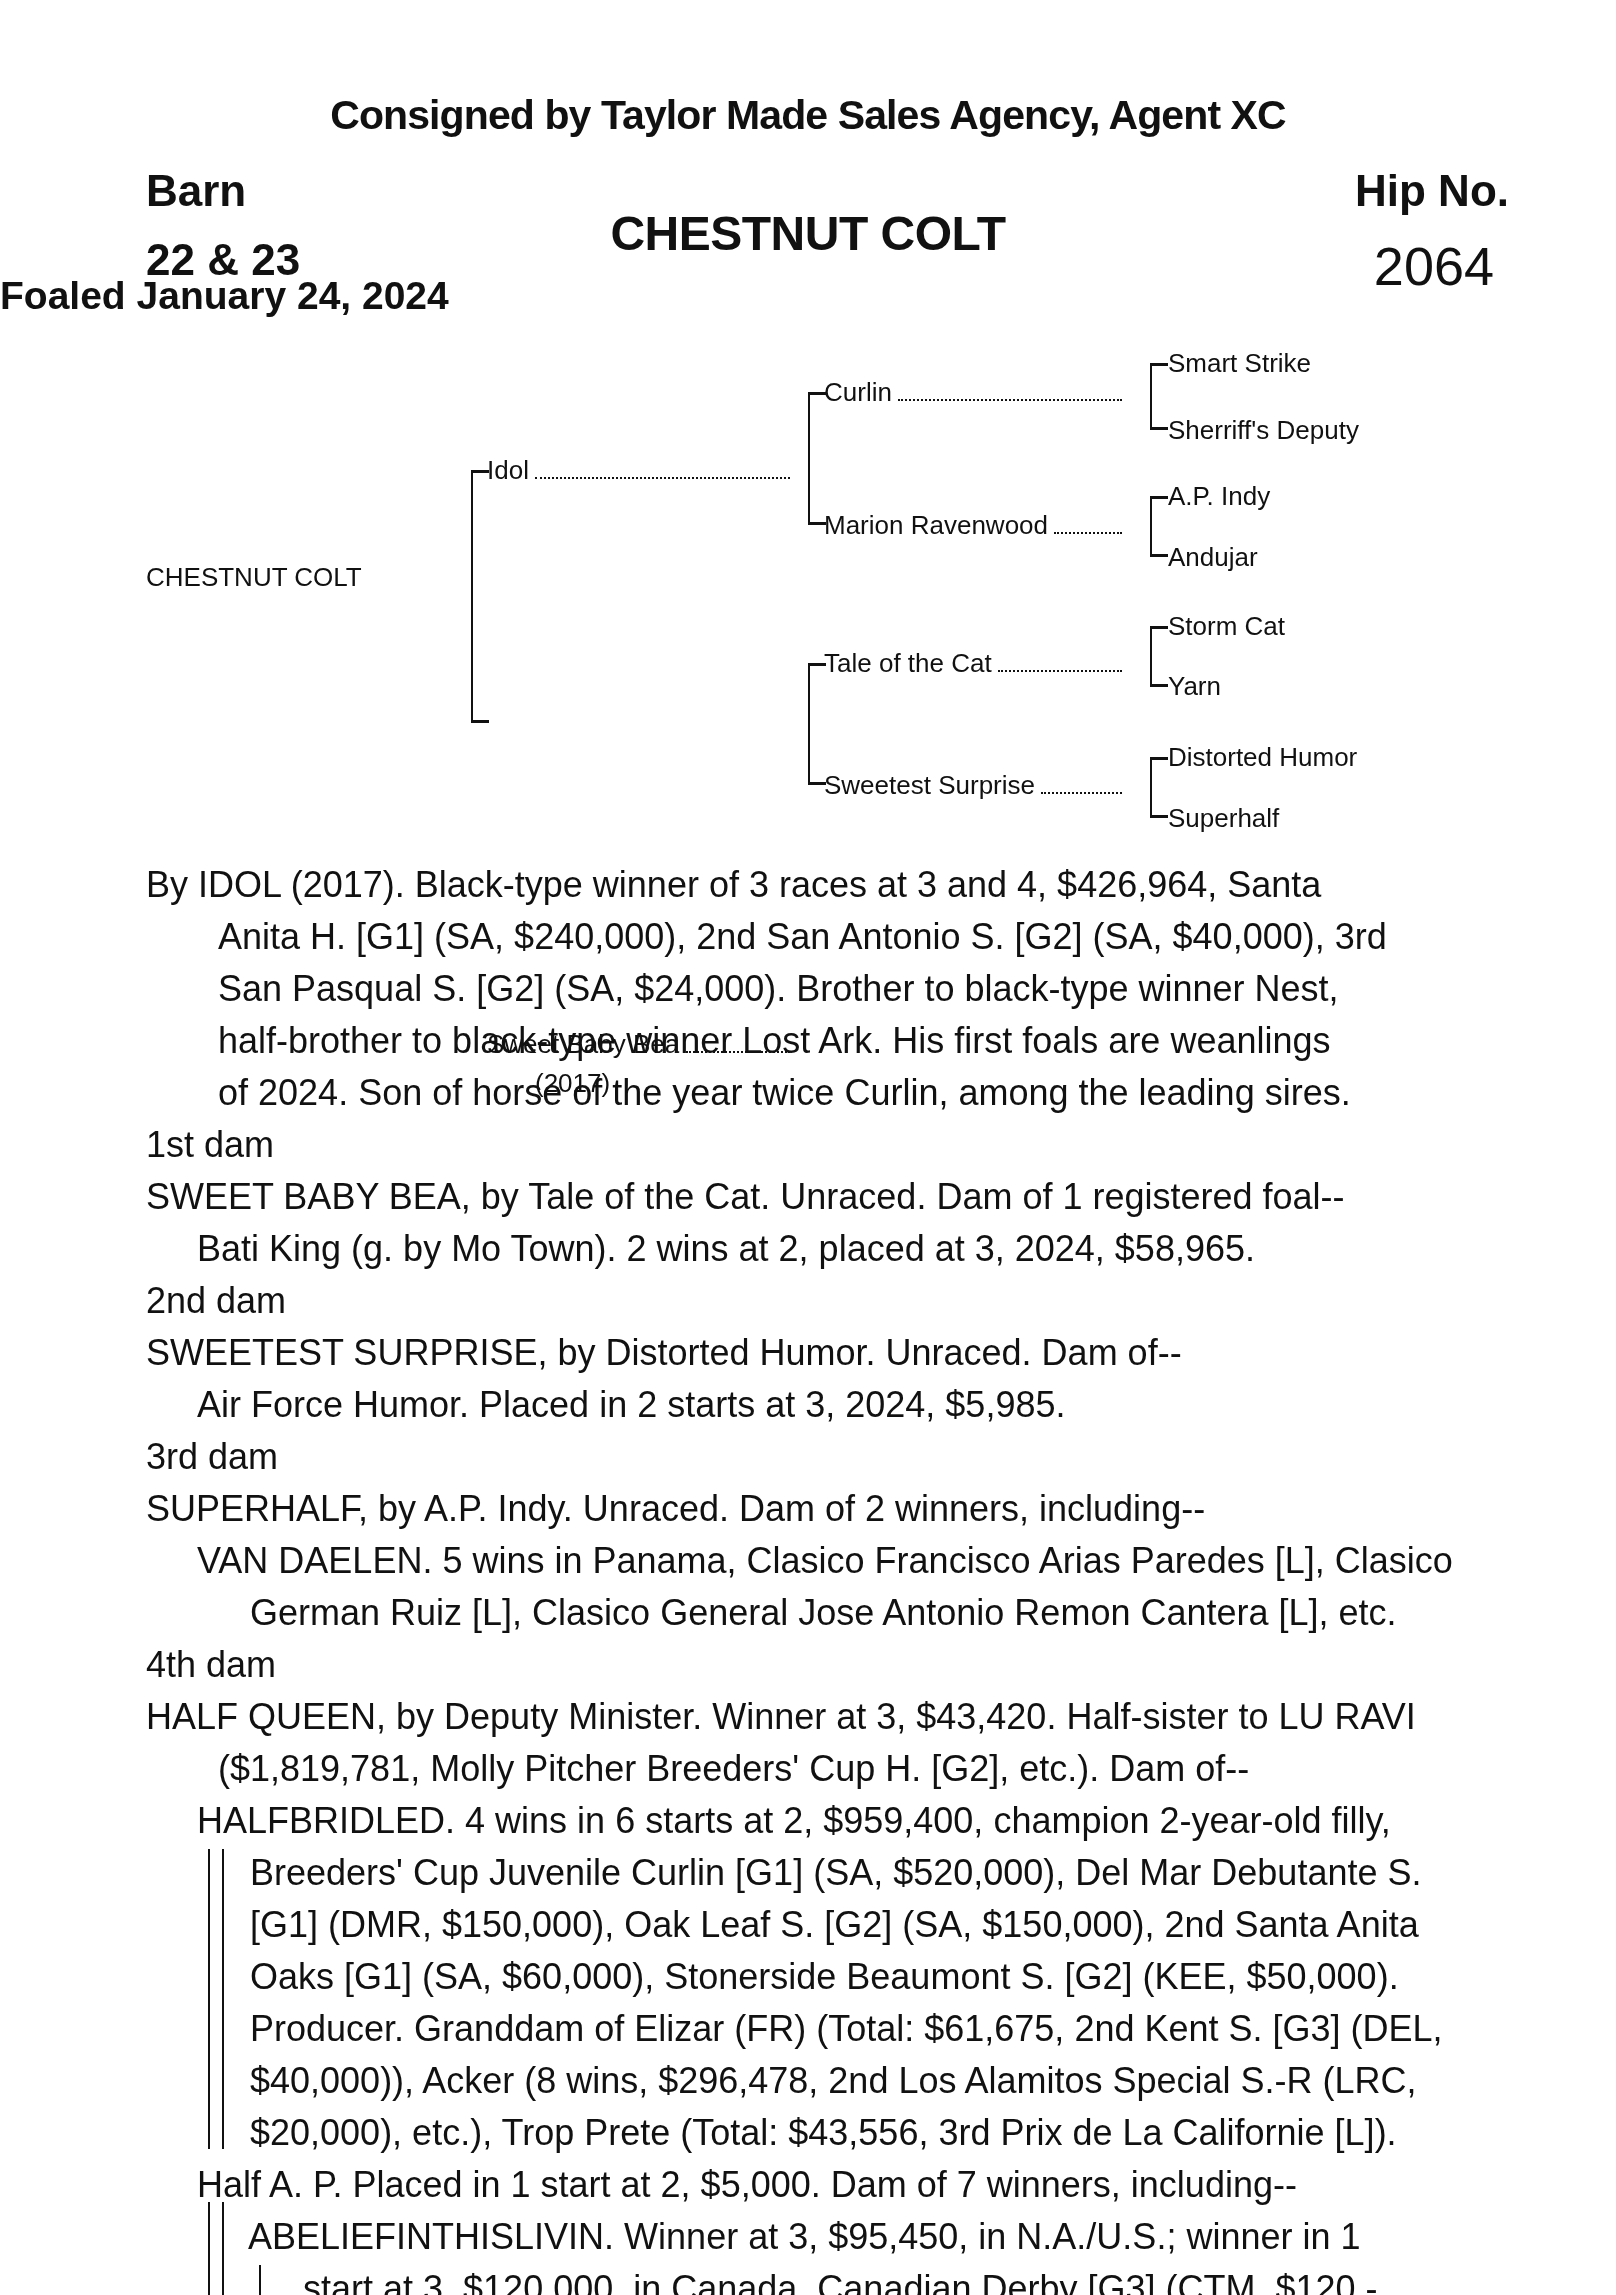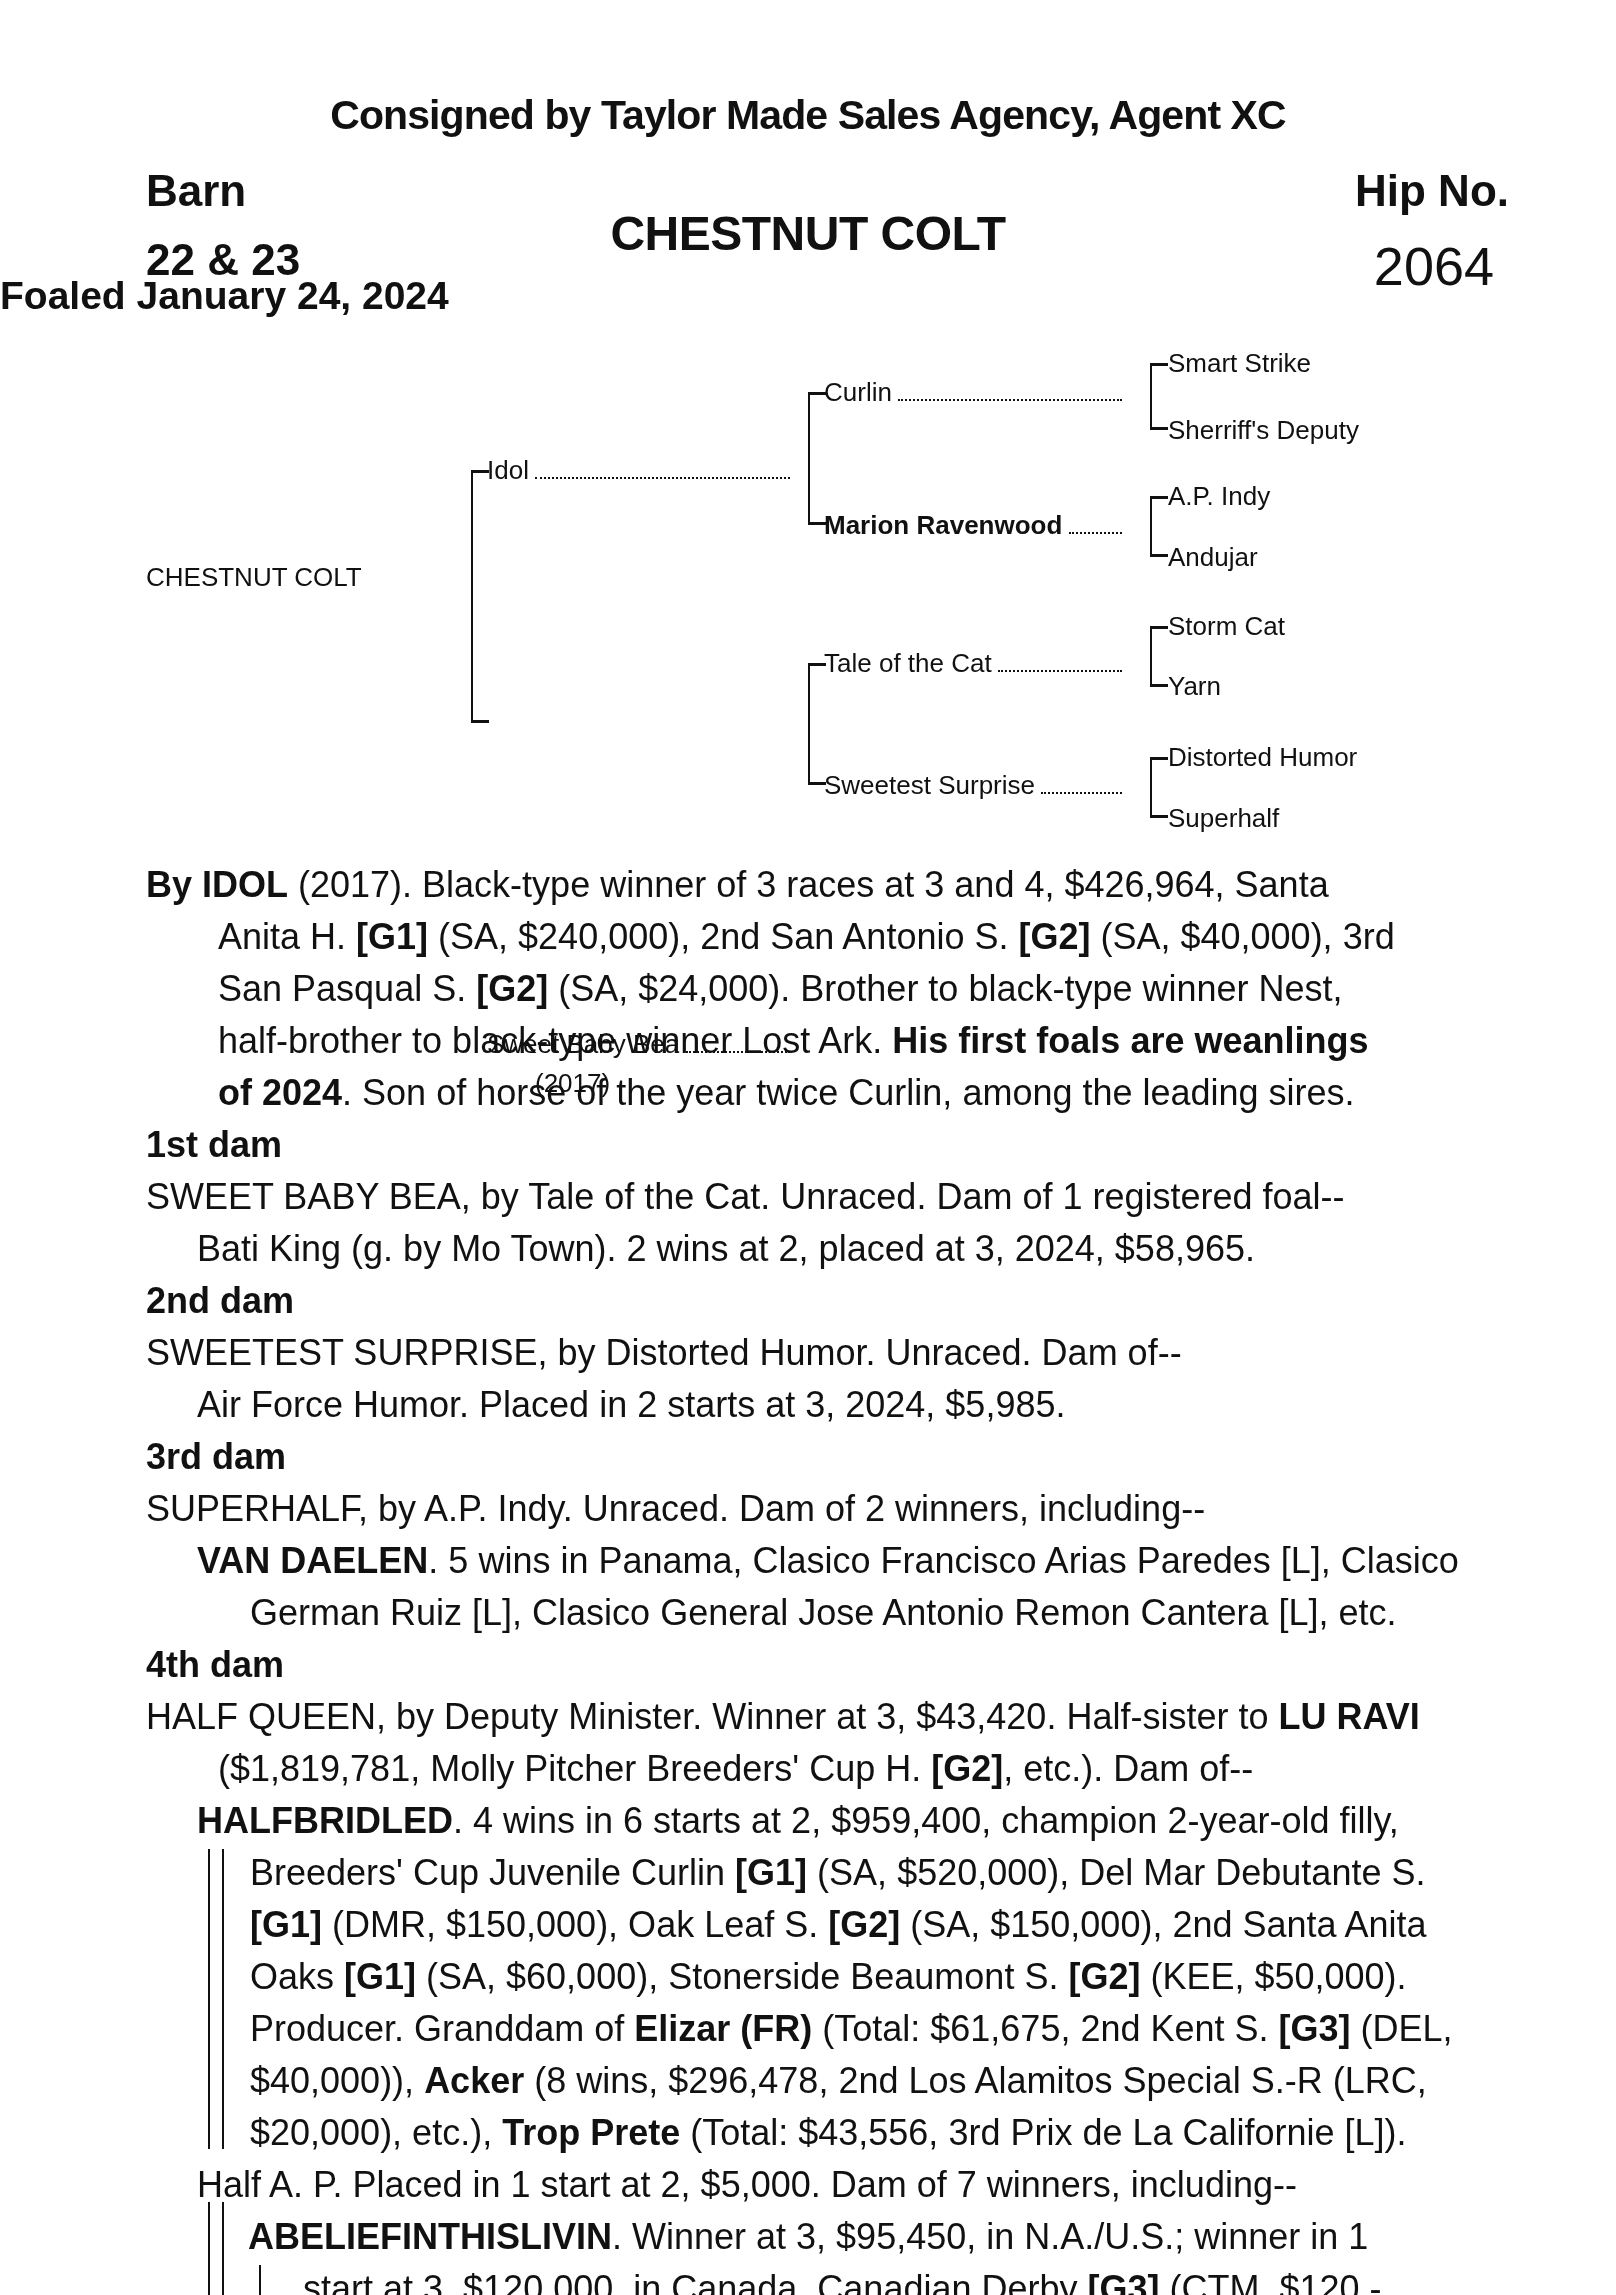--- a/index.html
+++ b/index.html
@@ -24,21 +24,21 @@
   .prow{position:absolute;display:flex;align-items:flex-end;line-height:32px;white-space:nowrap;}
   .leader{flex:1 1 auto;border-bottom:2.8px dotted #111;margin:0 5.5px 7.3px 6.4px;min-width:18.4px;}
   .bracket{position:absolute;border-left:2.8px solid #111;width:15.6px;}
   .bracket::before,.bracket::after{content:"";position:absolute;left:0;width:15.6px;height:2.8px;background:#111;}
   .bracket::before{top:0;}
   .bracket::after{bottom:0;}
 
   
   #body-text{position:absolute;left:146px;top:859px;width:1386px;}
   .ln{font-size:36px;line-height:52px;white-space:nowrap;}
-  .ln b{font-weight:bold;text-align:center;}
+  .ln b{font-weight:normal;text-align:center;}
   .i0 {padding-left:0;}
   .i0c{padding-left:72px;}
   .i1 {padding-left:51px;}
   .i1c{padding-left:104px;}
   .i2 {padding-left:102px;}
   .i2c{padding-left:157px;}
 
   .vr{position:absolute;width:2.3px;background:#111;}
   #vr1a{left:62px;top:990px;height:300px;}
   #vr1b{left:76px;top:990px;height:300px;}
@@ -72,21 +72,21 @@
       <span class="leader"></span>
     </div>
     <div class="pname-abs" style="left:535px;top:746px;">(2017)</div>
 
     <div class="bracket" style="left:808px;top:71px;height:133px;"></div>
     <div class="bracket" style="left:808px;top:342px;height:122px;"></div>
     <div class="prow" style="left:824px;top:55px;width:303px;">
       <span>Curlin</span>
       <span class="leader"></span>
     </div>
-    <div class="prow" style="left:824px;top:188px;width:303px;font-weight:bold;">
+    <div class="prow" style="left:824px;top:188px;width:303px;">
       <span>Marion Ravenwood</span>
       <span class="leader"></span>
     </div>
     <div class="prow" style="left:824px;top:326px;width:303px;">
       <span>Tale of the Cat</span>
       <span class="leader"></span>
     </div>
     <div class="prow" style="left:824px;top:448px;width:303px;">
       <span>Sweetest Surprise</span>
       <span class="leader"></span>

